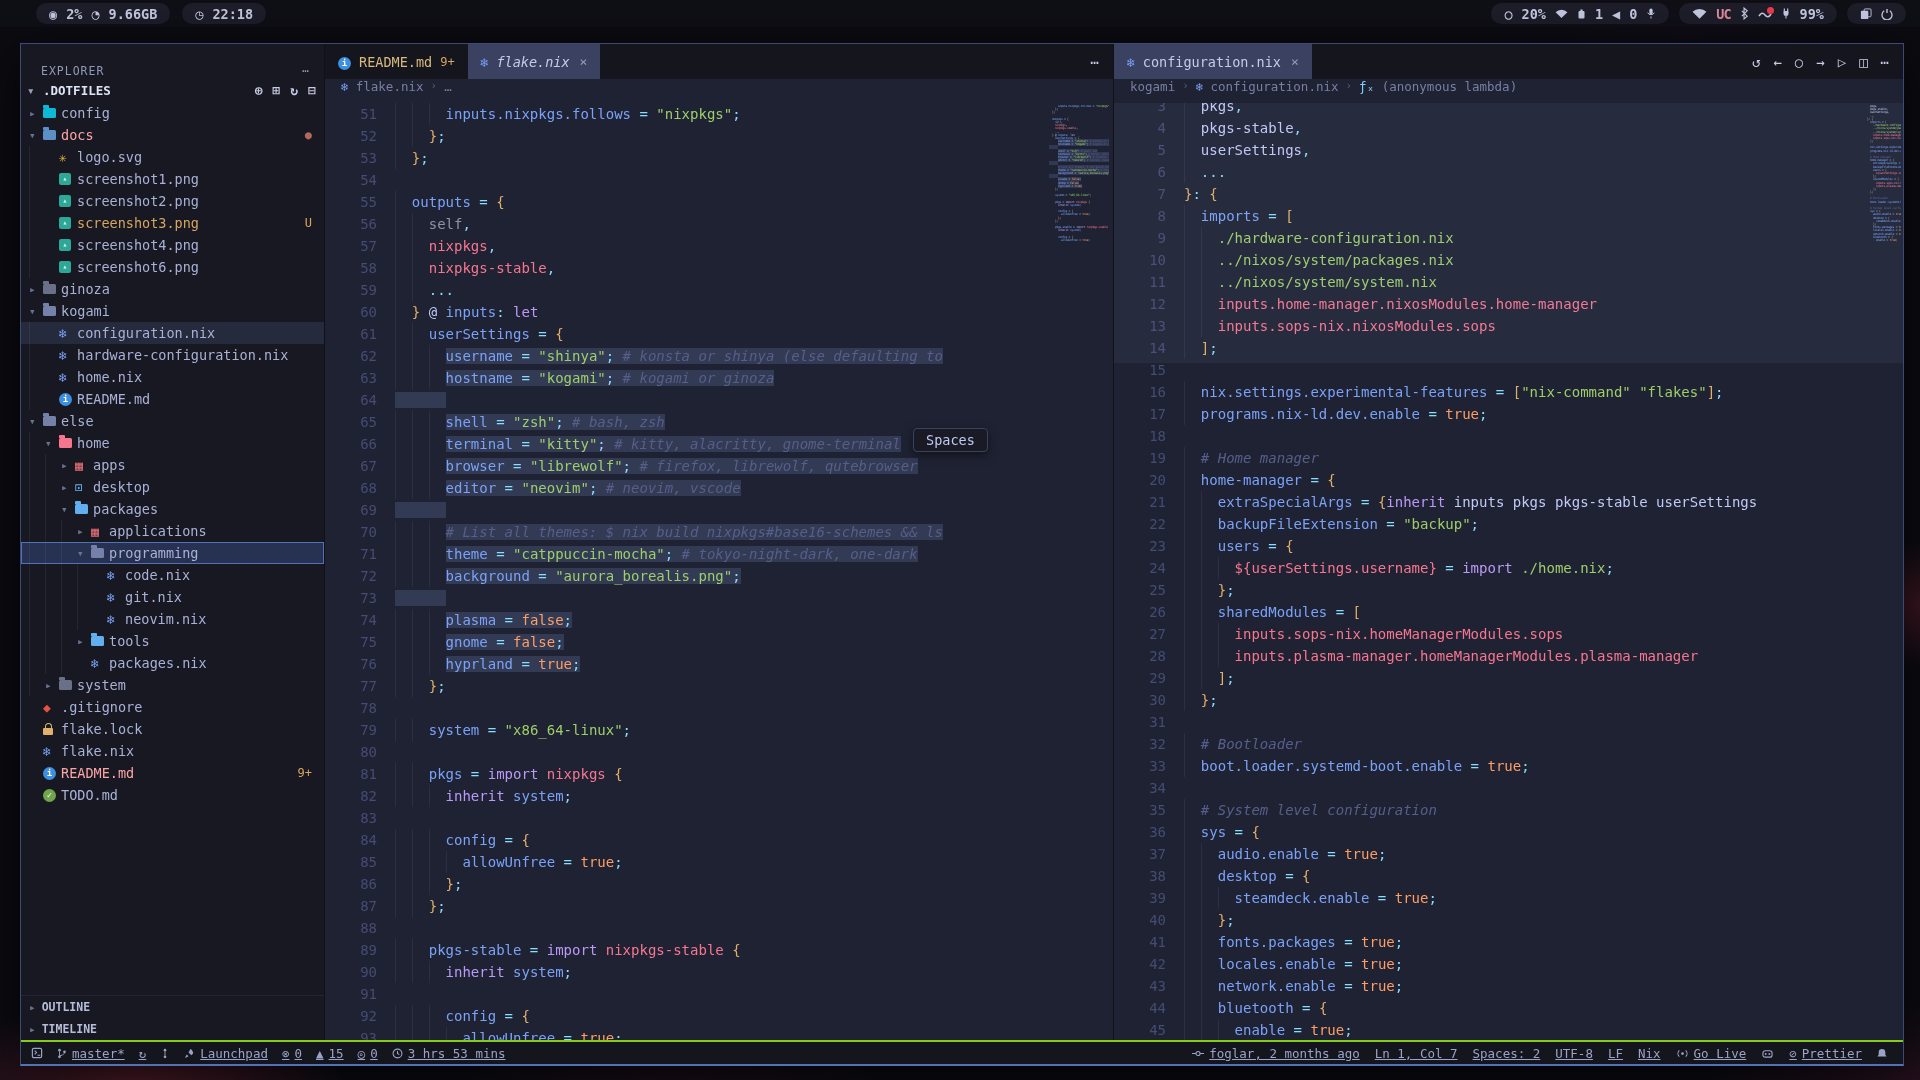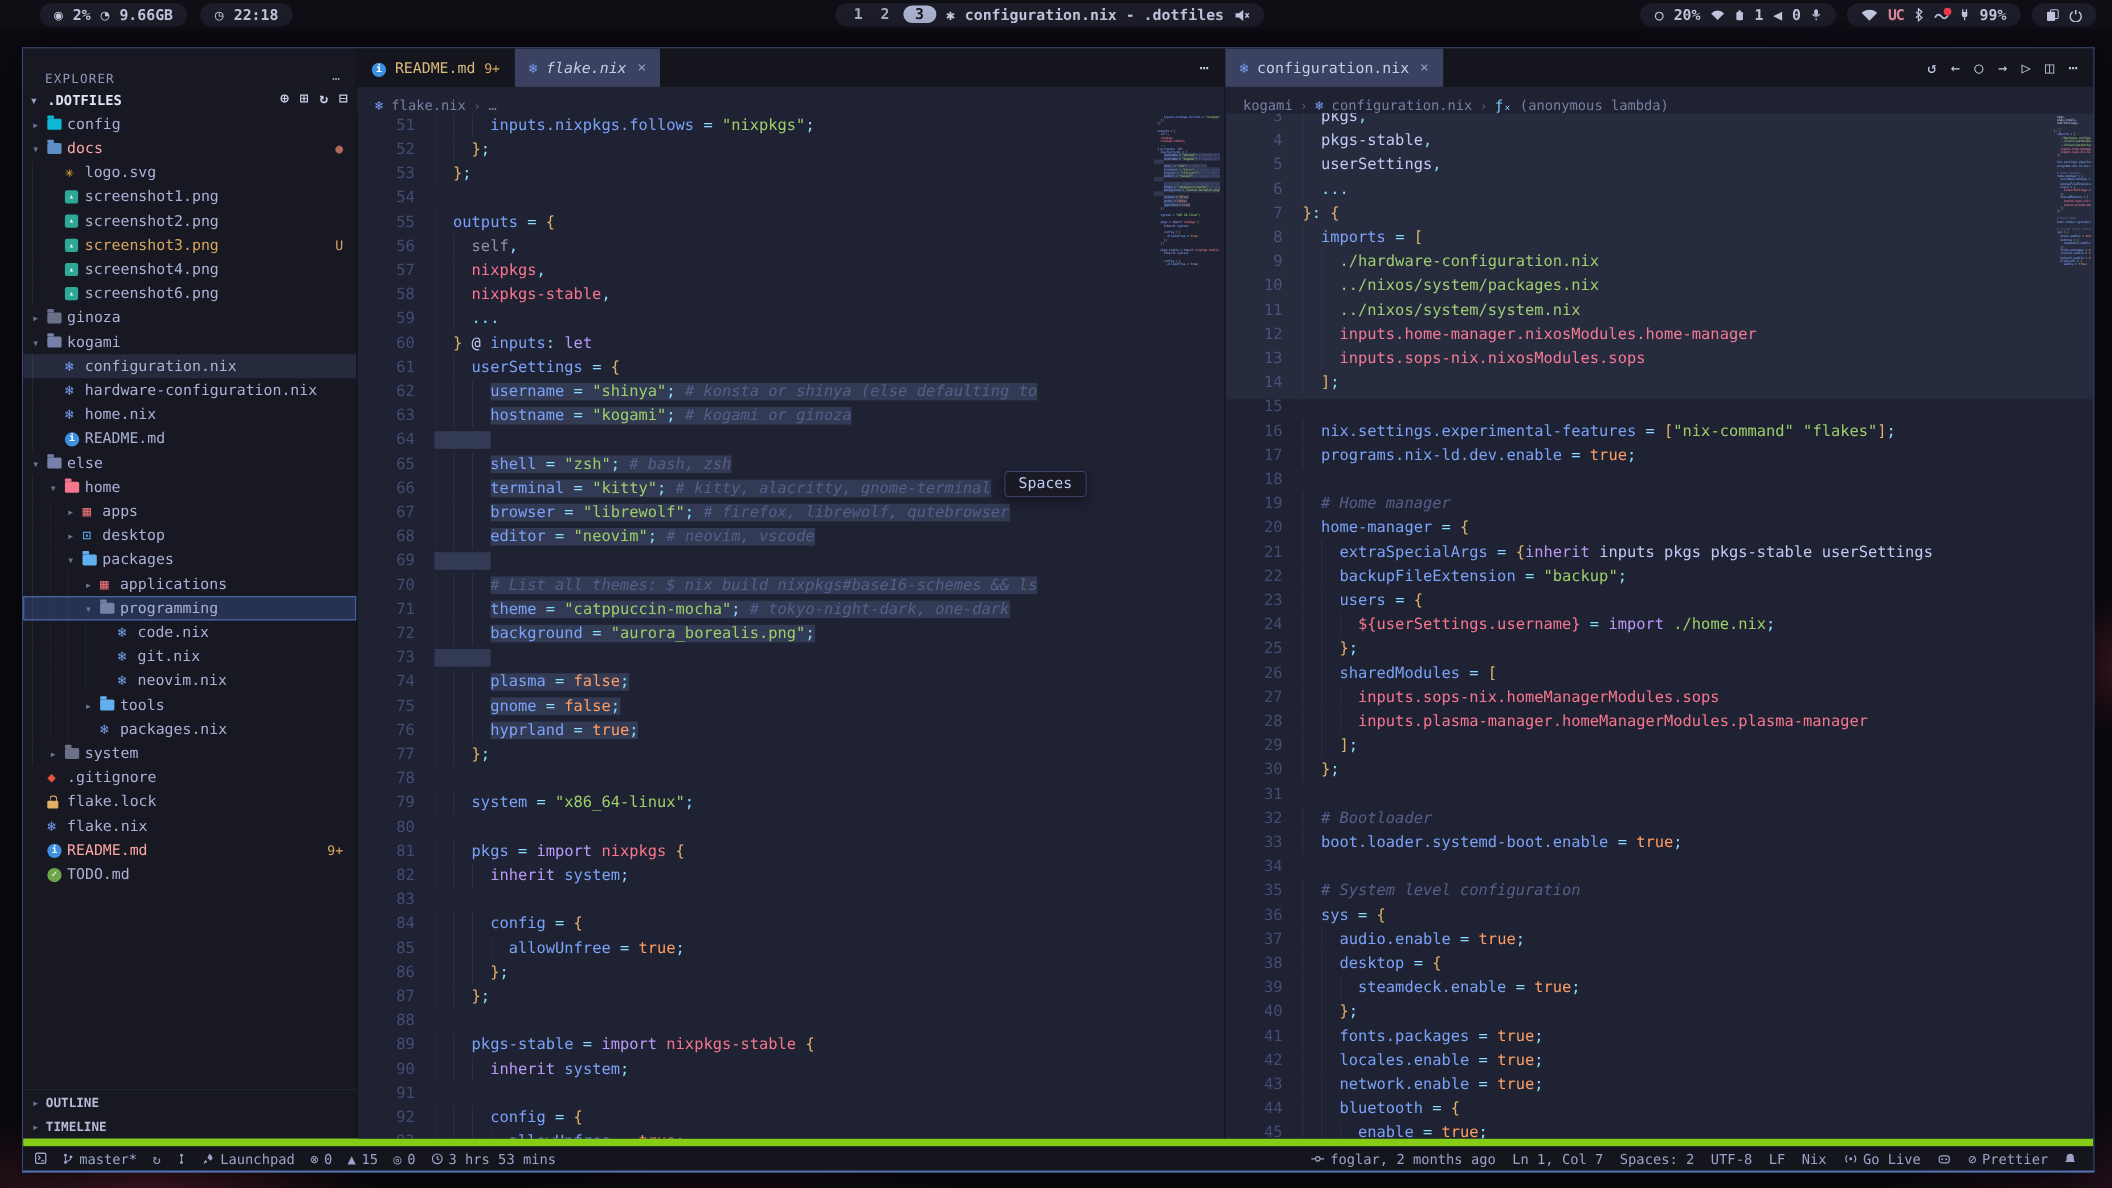--- a/index.html
+++ b/index.html
@@ -82,21 +82,21 @@
   .g2{flex:1;}
   .tabbar{height:35px;background:#14151d;display:flex;align-items:stretch;flex:none;}
   .tab{display:flex;align-items:center;gap:8px;padding:0 13px;font-size:13.5px;color:#787fa3;background:#14151d;}
   .tab.active{background:#3b4261;color:#c5cbe8;}
   .tab .close{color:#9aa0bf;font-size:13px;margin-left:2px;}
   .tab .badge{color:#d7a65f;font-size:12px;}
   .tab.italic .tlab{font-style:italic;}
   .tab .tlab.lbl-mod{color:#d7ba7d;}
   .tab-sp{flex:1;}
   .tab-acts{display:flex;align-items:center;gap:13px;padding:0 14px;color:#9aa0bf;font-size:14px;}
-  .breadcrumb{height:24px;display:flex;align-items:flex-end;gap:7px;padding:0 16px;font-size:12.5px;color:#787fa3;background:#1f2233;flex:none;}
+  .breadcrumb{height:24px;display:flex;align-items:flex-start;gap:7px;padding:0 16px;font-size:12.5px;color:#787fa3;background:#1f2233;flex:none;}
   .breadcrumb .bc-sep{color:#565f82;font-size:11px;}
   .breadcrumb .ic-nix{font-size:12px;}
   .bc-fx{color:#7dcfff;}
 
   
   .codewrap{flex:1;position:relative;overflow:hidden;}
   .code{position:absolute;left:0;top:0;right:0;bottom:0;overflow:hidden;white-space:pre;font-size:14px;line-height:22px;}
   .cl{height:22px;display:flex;}
   .gut{width:52px;flex:none;text-align:right;color:#454c73;user-select:none;}
   .lc{padding-left:18px;flex:1;min-width:0;}
@@ -110,21 +110,21 @@
   .minimap{position:absolute;top:2px;white-space:pre;font-size:3px;line-height:3.2px;letter-spacing:-.3px;overflow:hidden;opacity:.95;}
   .mm1{right:4px;width:60px;}
   .mm2{right:2px;width:34px;}
   .mm-slider{position:absolute;top:0;right:0;width:100%;height:260px;background:rgba(185,200,255,.055);}
   .mini .cl{height:3.2px;}
   .mini .lc{padding-left:0;}
 
   .tooltip{position:absolute;left:588px;top:384px;background:#191a24;border:1px solid #3b4261;border-radius:4px;padding:3px 12px;font-size:13.5px;color:#c0caf5;box-shadow:0 3px 10px rgba(0,0,0,.5);}
 
   
-  .statusbar{height:22px;background:#14151d;border-top:7px solid #84cc16;display:flex;align-items:center;font-size:12.5px;color:#9aa3c7;flex:none;}
+  .statusbar{height:22px;background:#14151d;border-top:2px solid #84cc16;display:flex;align-items:center;font-size:12.5px;color:#9aa3c7;flex:none;text-decoration:underline;}
   .st-left{display:flex;align-items:center;gap:14px;padding-left:10px;}
   .st-right{margin-left:auto;display:flex;align-items:center;gap:15px;padding-right:16px;}
   .st-item{display:flex;align-items:center;gap:5px;white-space:nowrap;}
   .st-item .ic{color:#9aa3c7;}
 </style>
 </head>
 <body>
 
 <div id="screen">
 
@@ -132,33 +132,20 @@
     <div class="tb-left">
       <div class="pill">
         <span class="ic">◉</span>
         <span>2%</span>
         <span class="ic">◔</span>
         <span>9.66GB</span>
       </div>
       <div class="pill">
         <span class="ic">◷</span>
         <span>22:18</span>
-      </div>
-    </div>
-    <div class="tb-center">
-      <div class="pill">
-        <span id="ws"><span class="ws-num">1</span> <span class="ws-num">2</span> <span class="ws-active">3</span> </span>
-        <span class="ic" style="color:#cdd3e8;">✱</span>
-        <span style="font-weight:bold;">configuration.nix - .dotfiles</span>
-        <span class="ic">
-            <svg viewBox="0 0 14 12" width="14" height="12">
-              <path d="M1 4h3l4-3v10L4 8H1z" fill="currentColor"></path>
-              <path d="M10 4l3 4M13 4l-3 4" stroke="currentColor" stroke-width="1.3" fill="none"></path>
-            </svg>
-          </span>
       </div>
     </div>
     <div class="tb-right">
       <div class="pill">
         <span class="ic">○</span>
         <span>20%</span>
         <span class="ic">
             <svg viewBox="0 0 14 11" width="13" height="10">
               <path d="M7 10 L0.5 3.5 A9 9 0 0 1 13.5 3.5 Z" fill="currentColor"></path>
             </svg>

